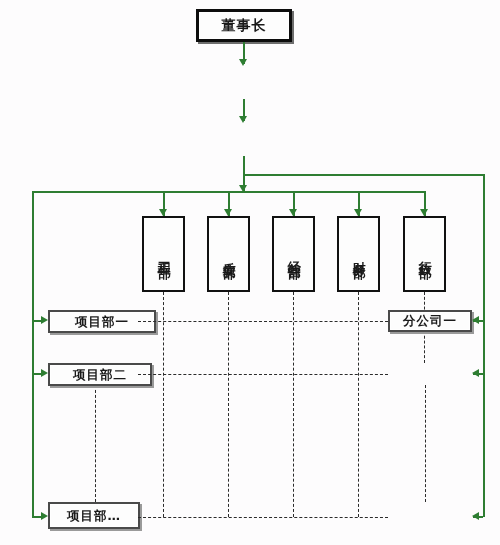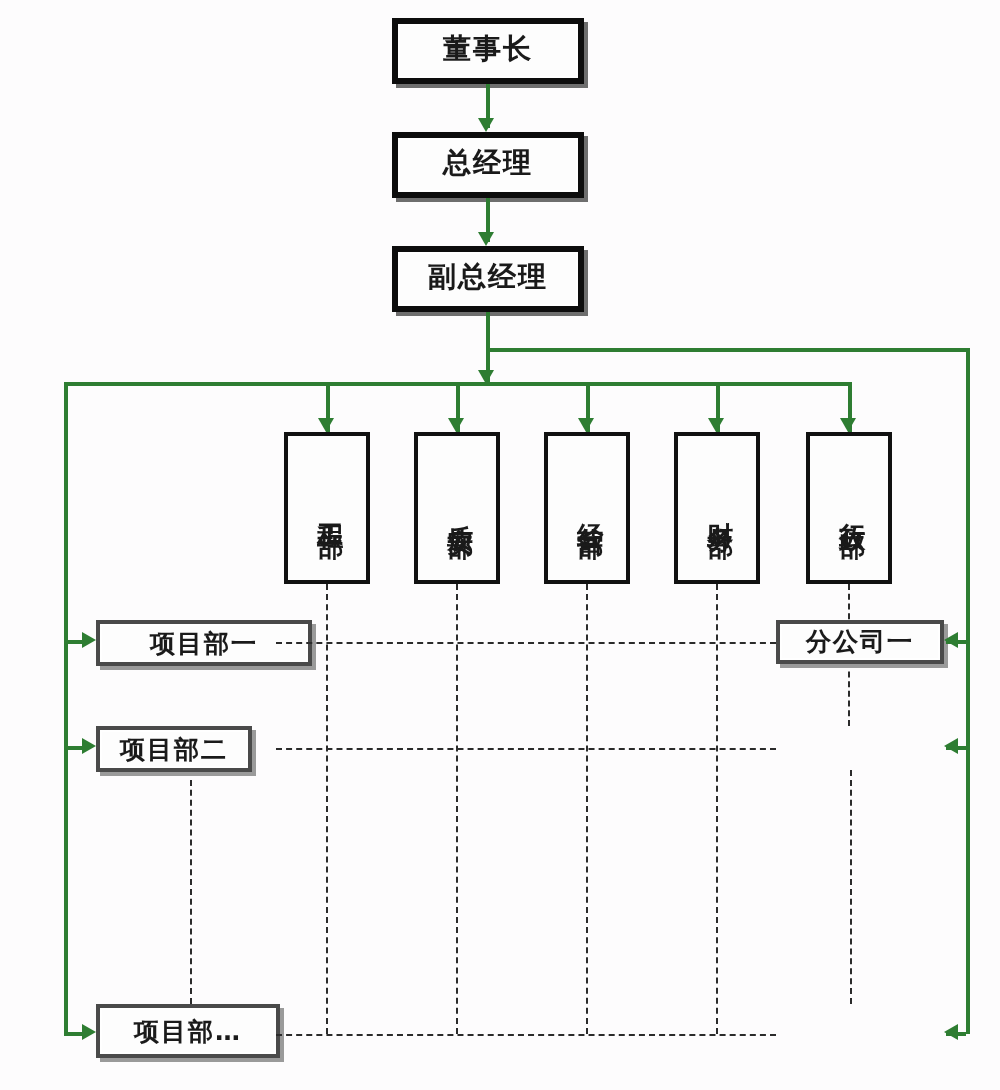--- a/index.html
+++ b/index.html
@@ -103,30 +103,24 @@
 
 <div id="chart-root">
 
   <div class="node exec" style="left:196px; top:9px; width:96px; height:33px;">
     <span>董事长</span>
   </div>
 
   <div class="gline gv" style="left:243px; top:42px; width:1.6px; height:22px;"></div>
   <div class="arrow-d" style="left:239px; top:59px;"></div>
 
-  <div class="node exec" style="left:196px; top:66px; width:96px; height:33px;">
-    <span>总经理</span>
-  </div>
 
   <div class="gline gv" style="left:243px; top:99px; width:1.6px; height:22px;"></div>
   <div class="arrow-d" style="left:239px; top:116px;"></div>
 
-  <div class="node exec" style="left:196px; top:123px; width:96px; height:33px;">
-    <span>副总经理</span>
-  </div>
 
   <div class="gline gv" style="left:243px; top:156px; width:1.6px; height:36px;"></div>
   <div class="arrow-d" style="left:239px; top:185px;"></div>
 
   <div class="gline gh" style="left:243px; top:174px; width:241px; height:1.6px;"></div>
 
   <div class="gline gh" style="left:32px; top:191px; width:393px; height:1.6px;"></div>
 
   <div class="gline gv" style="left:32px; top:191px; width:1.6px; height:326px;"></div>
 
@@ -185,21 +179,21 @@
   <div class="node side" style="left:388px; top:310px; width:84px; height:22px;">
     <span>分公司一</span>
   </div>
 
   <div class="gline gh" style="left:473px; top:320px; width:10px; height:1.6px;"></div>
   <div class="arrow-l" style="left:472px; top:316px;"></div>
 
   <div class="gline gh" style="left:32px; top:373px; width:10px; height:1.6px;"></div>
   <div class="arrow-r" style="left:41px; top:369px;"></div>
 
-  <div class="node side" style="left:48px; top:363px; width:78px; height:23px;">
+  <div class="node side" style="left:48px; top:363px; width:104px; height:23px;">
     <span>项目部二</span>
   </div>
 
   <div class="dline dashdot-h" style="left:138px; top:374px; width:250px;"></div>
 
 
   <div class="gline gh" style="left:473px; top:373px; width:10px; height:1.6px;"></div>
   <div class="arrow-l" style="left:472px; top:369px;"></div>
 
   <div class="gline gh" style="left:32px; top:516px; width:10px; height:1.6px;"></div>

